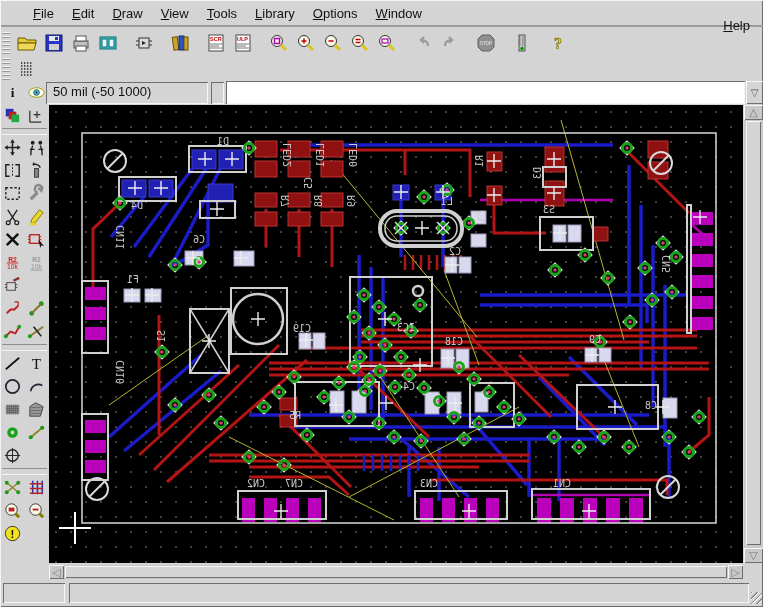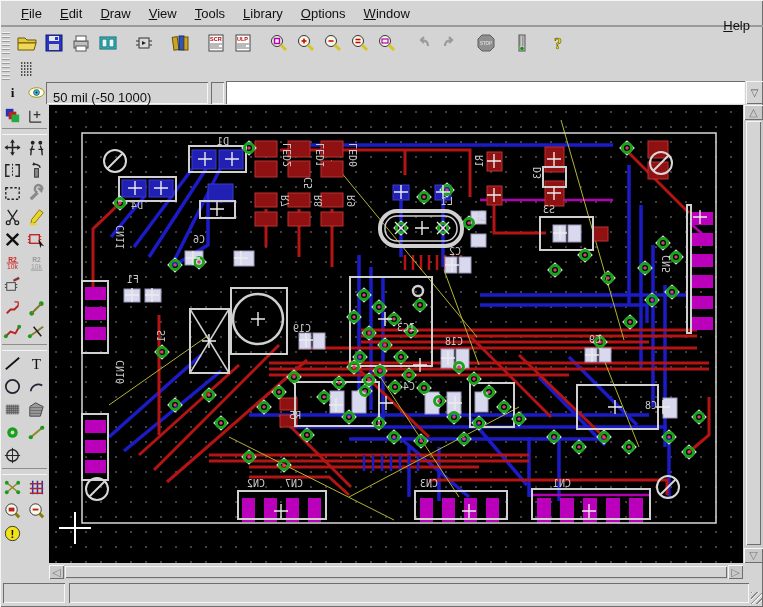--- a/index.html
+++ b/index.html
@@ -3,37 +3,37 @@
 <meta charset="utf-8">
 <style>
   html,body{margin:0;padding:0;background:#555;}
   #app{position:relative;width:763px;height:607px;background:#d4d4d4;
        font-family:"Liberation Sans",sans-serif;overflow:hidden;
        box-shadow:inset 1px 1px 0 #f4f4f4, inset -1px -1px 0 #6e6e6e;}
   .raised{box-shadow:inset 1px 1px 0 #f6f6f6, inset -1px -1px 0 #6e6e6e;}
   .sunken{box-shadow:inset 1px 1px 0 #6e6e6e, inset -1px -1px 0 #f6f6f6;}
   
   #menubar{position:absolute;left:0;top:0;width:763px;height:27px;display:flex;
-           align-items:center;padding-left:12px;font-size:13px;color:#111;
+           align-items:center;padding-left:24px;font-size:13px;color:#111;
            box-shadow:inset 1px 1px 0 #f6f6f6, inset 0 -2px 0 #9a9a9a;box-sizing:border-box;}
   .menu-item{padding:3px 9px;cursor:default;}
   .menu-item u{text-decoration:underline;}
   .menu-help{margin-left:auto;margin-right:4px;margin-top:24px;}
   
   #toolbar{position:absolute;left:0;top:28px;width:763px;height:29px;display:flex;
            align-items:center;}
   #toolbar2{position:absolute;left:0;top:57px;width:763px;height:23px;display:flex;align-items:center;}
   .grip{width:8px;height:22px;margin:0 3px 0 2px;
         background:repeating-linear-gradient(0deg,#9a9a9a 0 1px,#f2f2f2 1px 2px,#d4d4d4 2px 4px);}
   .tbtn{width:27px;height:25px;display:flex;align-items:center;justify-content:center;}
   .tbtn svg{display:block;}
   .tgroup{display:flex;align-items:center;margin-right:9px;}
   
   #coordbox{position:absolute;left:46px;top:82px;width:162px;height:22px;font-size:13px;
-            color:#111;padding:8px 0 0 7px;box-sizing:border-box;background:#d4d4d4;}
+            color:#111;padding:2px 0 0 7px;box-sizing:border-box;background:#d4d4d4;}
   #cmdsep{position:absolute;left:211px;top:82px;width:13px;height:22px;background:#d4d4d4;}
   #cmdinput{position:absolute;left:226px;top:81px;width:519px;height:23px;background:#fff;
             border:none;box-shadow:inset 1px 1px 0 #6e6e6e, inset -1px -1px 0 #f6f6f6;
             font-size:13px;padding:0 4px;box-sizing:border-box;font-family:"Liberation Sans",sans-serif;}
   #dropbtn{position:absolute;left:746px;top:81px;width:17px;height:23px;font-size:10px;color:#555;
            display:flex;align-items:center;justify-content:center;background:#d4d4d4;}
   
   #palette{position:absolute;left:0;top:81px;width:49px;height:462px;}
   .prow{display:flex;height:23px;align-items:center;}
   .pcell{width:24px;height:22px;display:flex;align-items:center;justify-content:center;}

